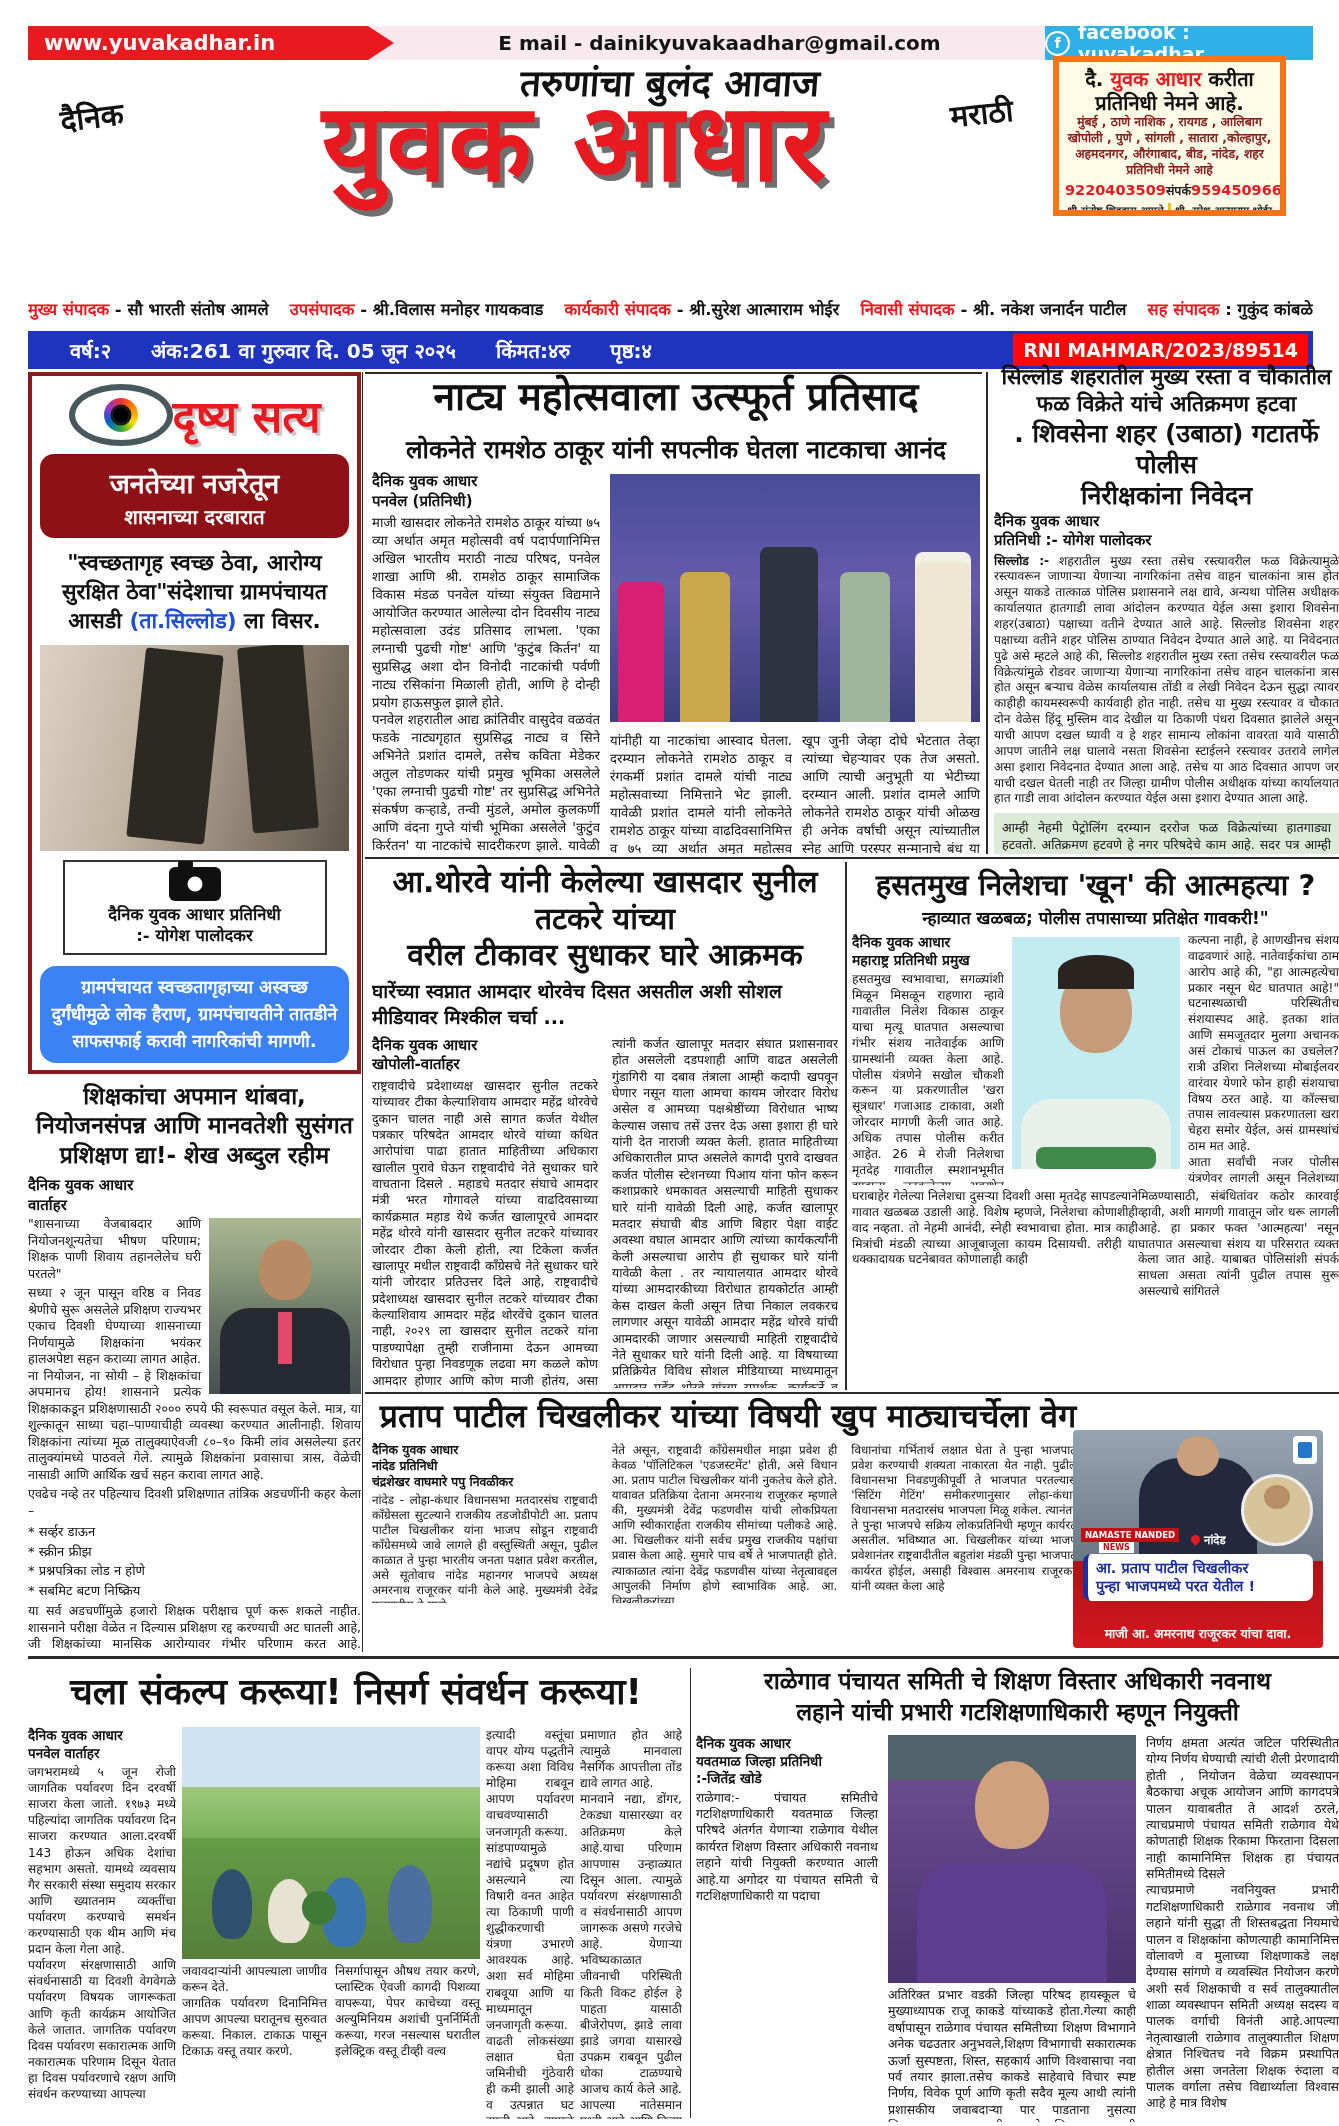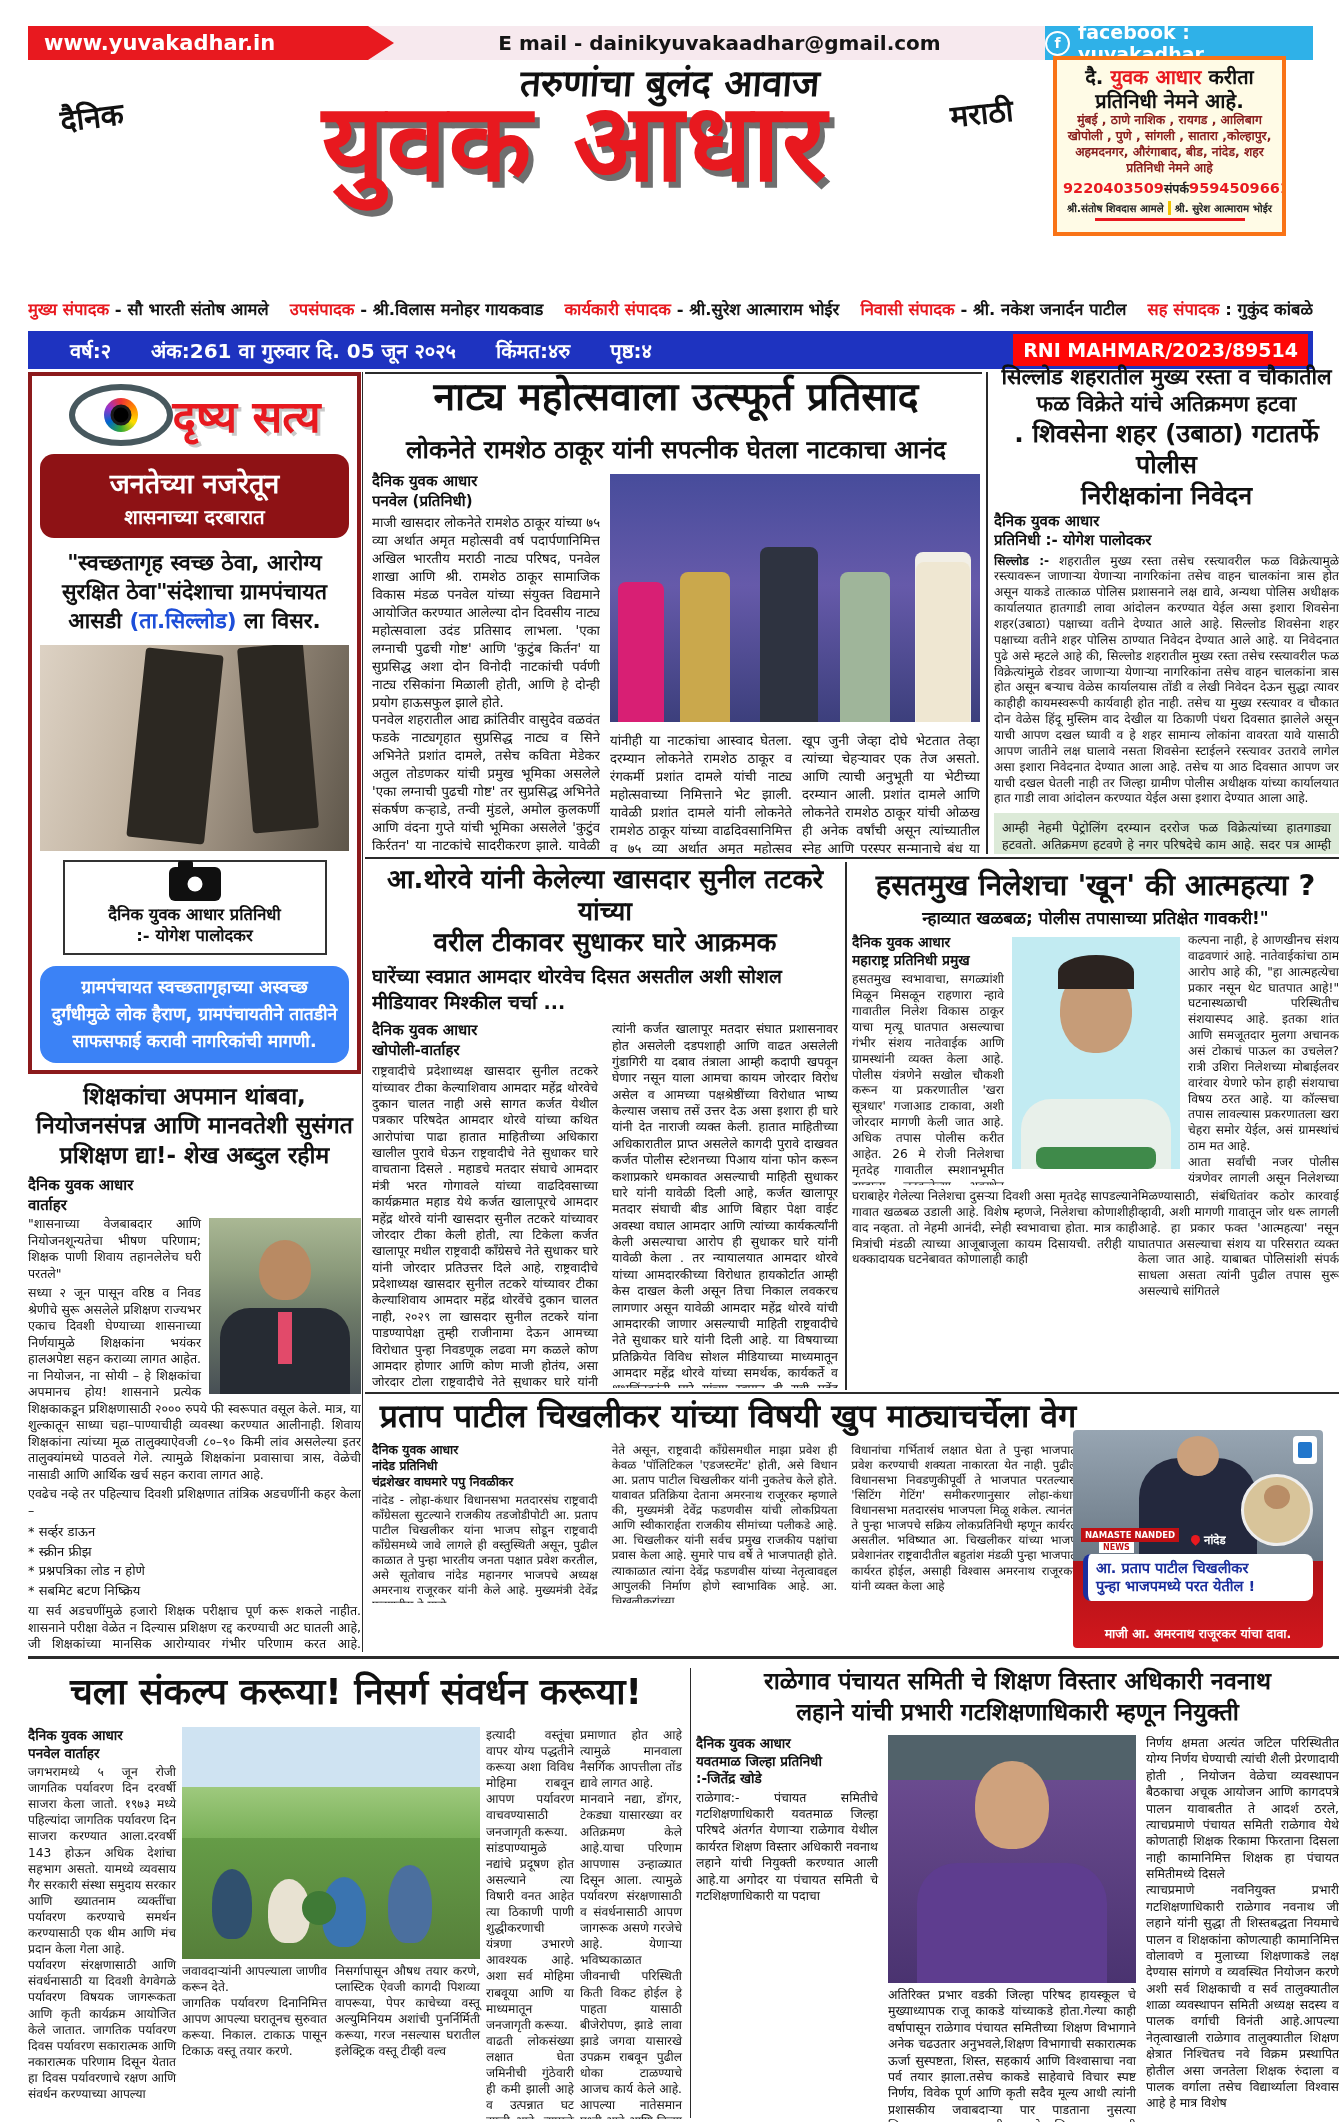--- a/index.html
+++ b/index.html
@@ -17,21 +17,21 @@
   .fb{width:268px;background:#2fb1e8;color:#fff;font-size:19px;font-weight:700;display:flex;align-items:center;justify-content:center;gap:8px}
   .fb-ic{width:21px;height:21px;border:2px solid #fff;border-radius:50%;display:flex;align-items:center;justify-content:center;
          font-size:14px;font-weight:700;flex:none}
 
   
   .daily{left:60px;top:96px;font-size:30px;font-weight:700;transform:rotate(-7deg)}
   .tagline{left:380px;top:56px;width:580px;text-align:center;font-size:37px;font-weight:700;transform:skewX(-4deg)}
   .lang{left:950px;top:92px;font-size:30px;font-weight:700;transform:rotate(-6deg)}
   .mast-title{left:120px;top:84px;width:910px;text-align:center;font-size:108px;line-height:1.1;font-weight:700;
               color:#e8191f;text-shadow:5px 6px 0 #6f6f6f;letter-spacing:2px}
-  .rep{left:1053px;top:56px;width:233px;height:180px;background:#fffbe6;border:4px solid #f97316;
+  .rep{left:1053px;top:56px;width:233px;height:160px;background:#fffbe6;border:6px solid #f97316;
        box-sizing:border-box;text-align:center;padding:5px 6px 3px;overflow:hidden}
   .rp1{font-size:20px;font-weight:700;line-height:1.2}
   .rp1 .red{color:#e8191f}
   .rpc{font-size:12.3px;font-weight:700;color:#8a2020;line-height:1.3}
   .rpph{display:flex;justify-content:space-between;align-items:center;margin-top:3px}
   .rpph .ph-n{color:#e8191f;font-size:14.5px;font-weight:700}
   .rpph .ph-l{color:#222;font-size:12.5px;font-weight:700}
   .rpnames{display:flex;justify-content:center;gap:4px;align-items:center;margin-top:4px;font-size:10.3px;font-weight:700;color:#222}
   .rpsep{width:3px;height:14px;background:#f2c400;flex:none}
   .rp-underline{width:150px;height:3px;background:#e8191f;margin:3px auto 0}
@@ -102,21 +102,21 @@
 
   
   .sillod{left:994px;top:364px;width:345px;height:490px;overflow:hidden}
   .s-h12{font-size:21.5px;font-weight:700;text-align:center;line-height:1.25}
   .s-h34{font-size:25px;font-weight:700;text-align:center;line-height:1.25}
   .s-body{font-size:12.2px;line-height:1.3;text-align:justify}
   .quote{background:#dcead8;padding:6px 8px;margin-top:6px;font-size:12.6px;line-height:1.35;text-align:justify}
 
   
   .ghare{left:372px;top:864px;width:466px;height:524px;overflow:hidden}
-  .gh-head{font-size:26px;font-weight:700;text-align:center;line-height:1.22}
+  .gh-head{font-size:30px;font-weight:700;text-align:center;line-height:1.22}
   .gh-sub{font-size:19px;font-weight:700;margin-top:4px}
   .gh-cols{display:flex;gap:14px;margin-top:6px;height:400px;overflow:hidden}
   .gh-cols>div{flex:1;font-size:12.4px;line-height:1.32;text-align:justify}
 
   
   .nilesh{left:852px;top:864px;width:487px;height:524px;overflow:hidden}
   .ni-head{font-size:29px;font-weight:700;text-align:center}
   .ni-sub{font-size:17px;font-weight:700;text-align:center;margin-top:3px}
   .ni-row1{display:flex;gap:8px;margin-top:4px;height:252px;overflow:hidden}
   .ni-colA{width:152px;font-size:12.2px;line-height:1.3;text-align:justify}

